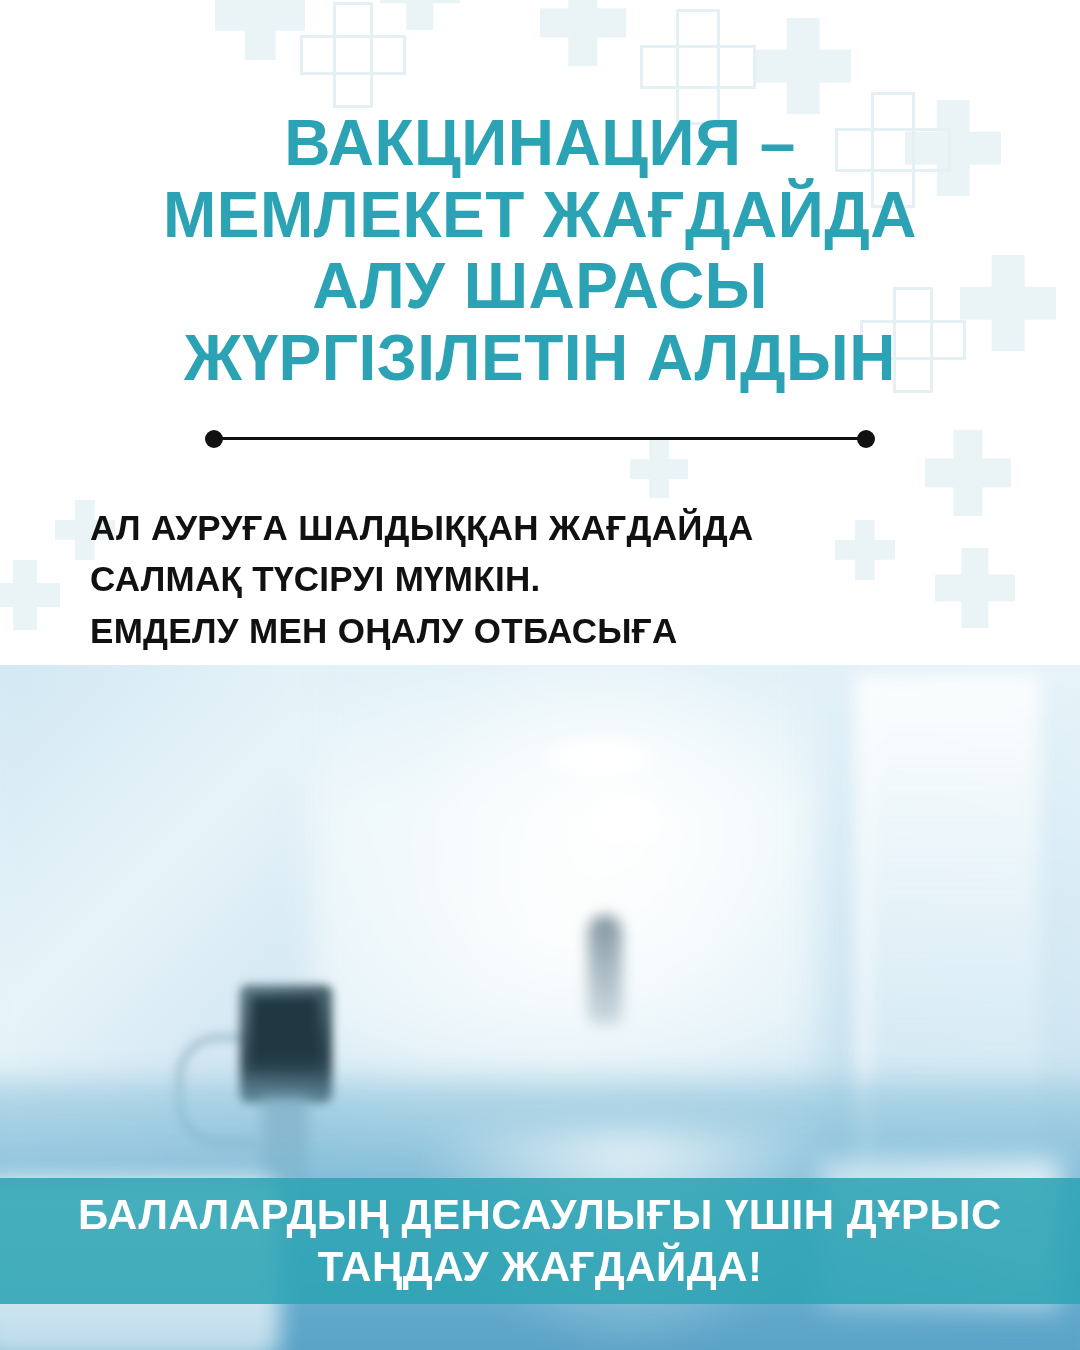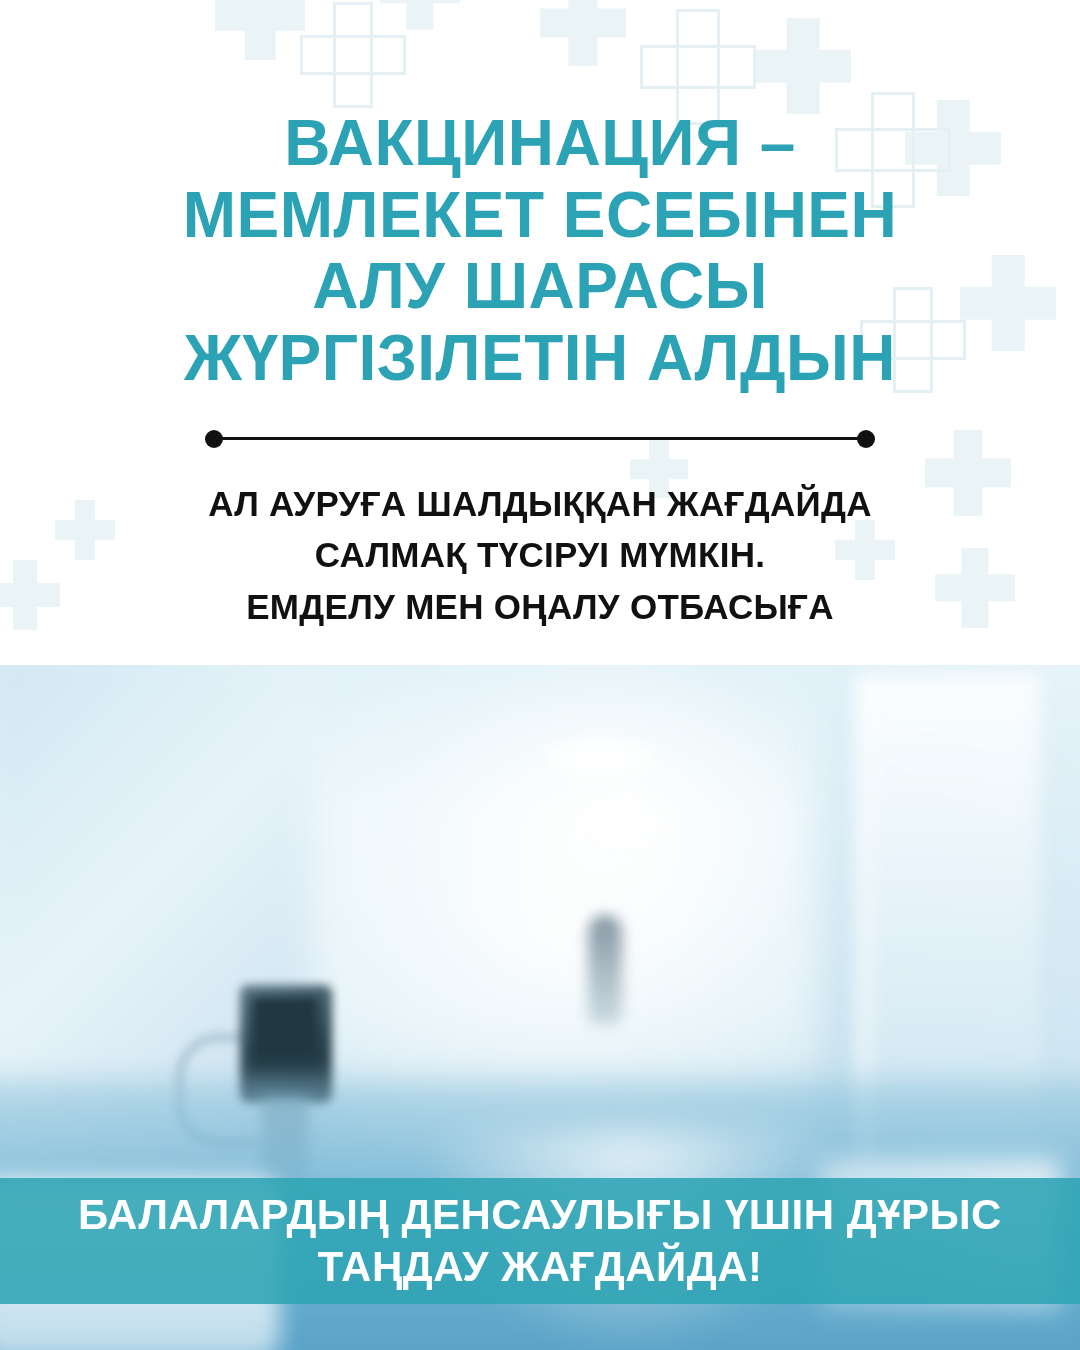--- a/index.html
+++ b/index.html
@@ -103,23 +103,22 @@
     border-radius: 50%;
     background: #111111;
   }
   .divider .dot.left { left: 0; }
   .divider .dot.right { right: 0; }
 
   
   .subtitle {
     position: absolute;
     left: 90px;
-    top: 478px;
+    top: 502px;
     width: 900px;
-    text-align: center;
     color: #111111;
     font-weight: bold;
     font-size: 35px;
     line-height: 1.47;
     letter-spacing: 0.3px;
   }
   .subtitle .line {
     display: block;
     white-space: nowrap;
   }
@@ -370,21 +369,21 @@
 
       <div class="cross-outline" style="left:835px;top:128px;width:110px;height:38px;"></div>
       <div class="cross-outline" style="left:871px;top:92px;width:38px;height:110px;"></div>
 
       <div class="cross-outline" style="left:860px;top:320px;width:100px;height:34px;"></div>
       <div class="cross-outline" style="left:893px;top:287px;width:34px;height:100px;"></div>
     </div>
 
     <div class="headline">
       <span class="line">ВАКЦИНАЦИЯ –</span>
-      <span class="line">МЕМЛЕКЕТ ЕСЕБІНЕН</span>
+      <span class="line">МЕМЛЕКЕТ ЖАҒДАЙДА</span>
       <span class="line">АЛУ ШАРАСЫ</span>
       <span class="line">ЖҮРГІЗІЛЕТІН АЛДЫН</span>
     </div>
 
     <div class="divider">
       <div class="dot left"></div>
       <div class="bar"></div>
       <div class="dot right"></div>
     </div>
 

